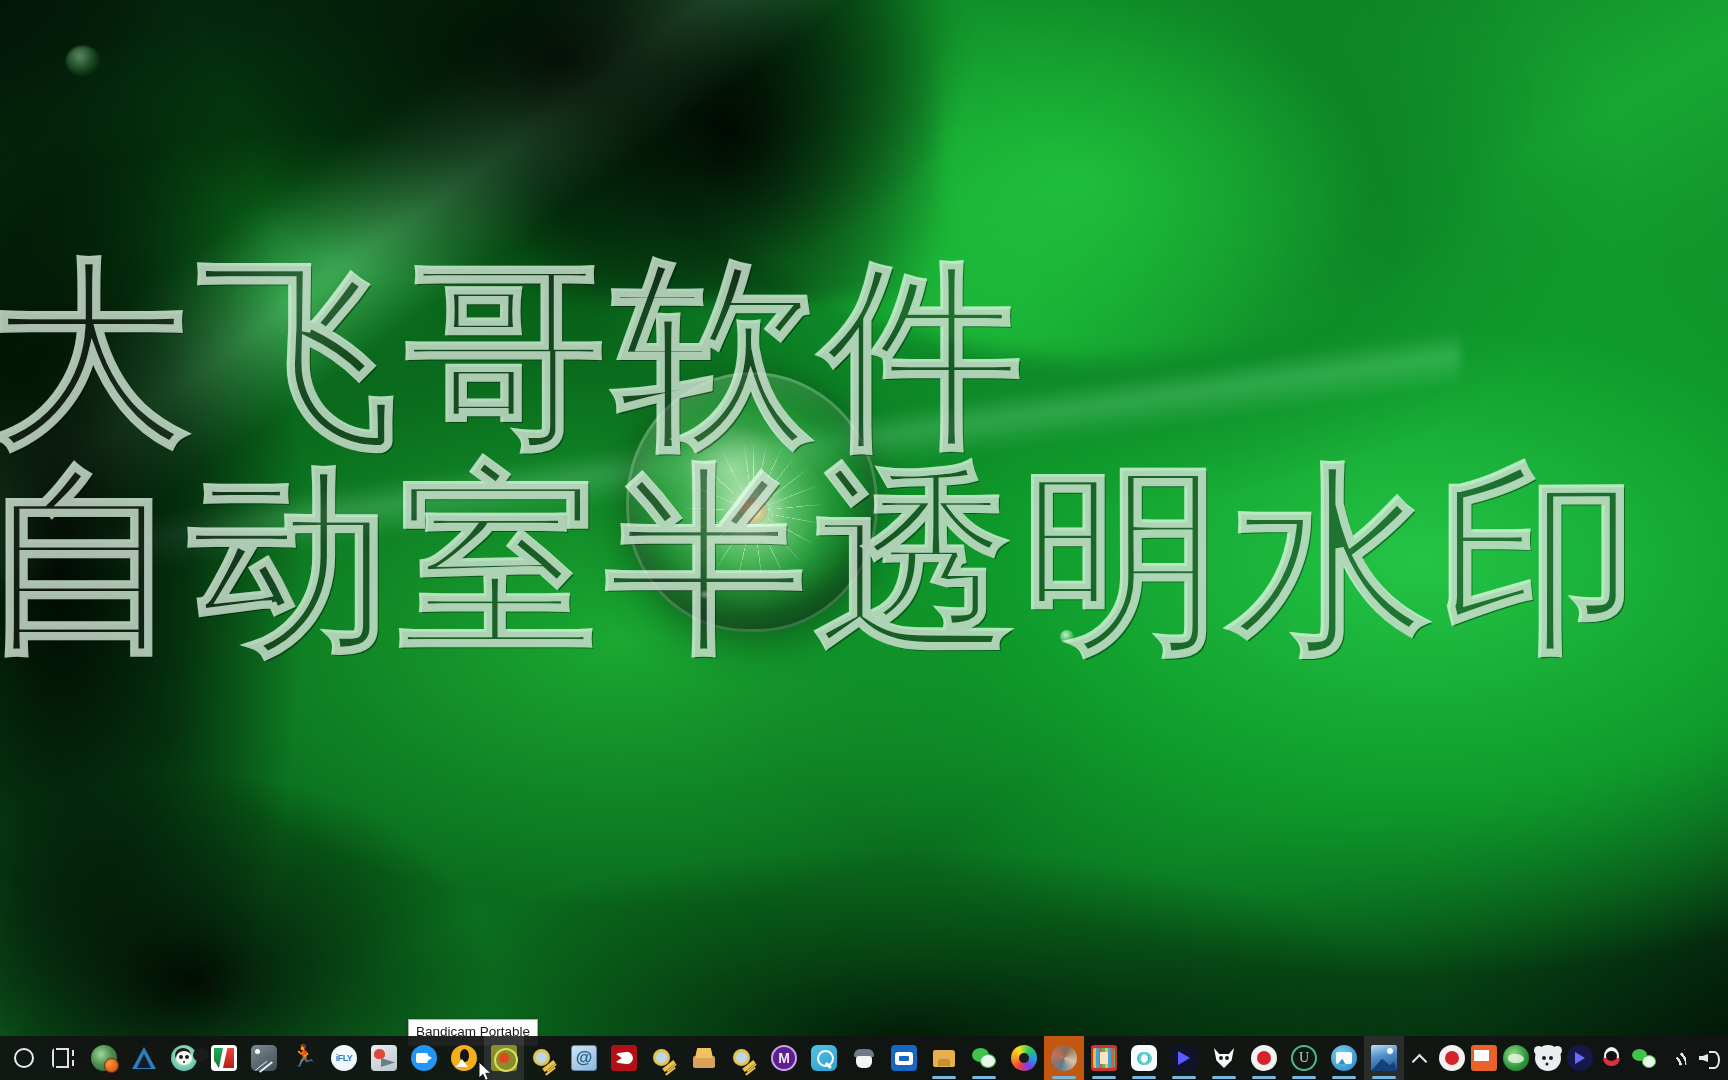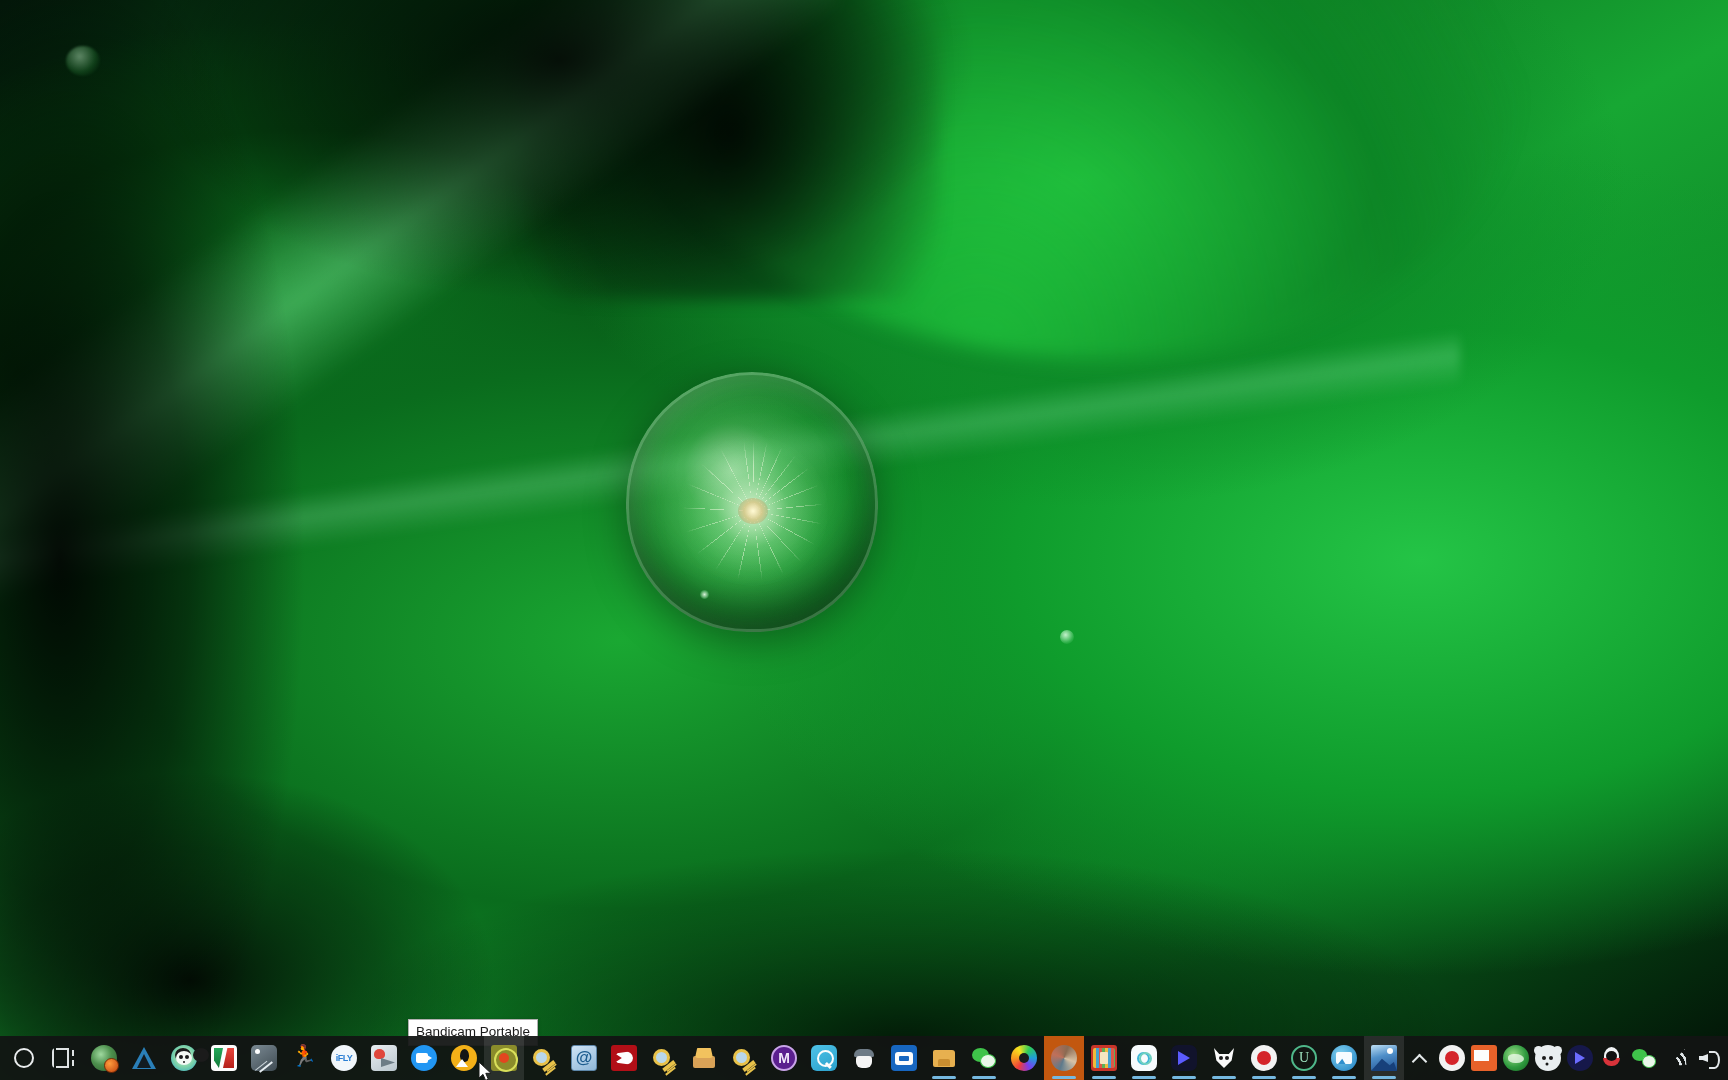--- a/index.html
+++ b/index.html
@@ -462,20 +462,24 @@
       <div class="rim"></div>
     </div>
 
     <div class="dew-1"></div>
     <div class="dew-2"></div>
     <div class="dew-3"></div>
 
     <div class="wp-l2"></div>
   </div>
 
+  <div id="watermark">
+    <span class="wm-line wm-line-1">大飞哥软件</span>
+    <span class="wm-line wm-line-2">自动室半透明水印</span>
+  </div>
 
   <div id="tooltip">Bandicam Portable</div>
 
   <div id="taskbar">
     <div id="taskbar-left">
         <div class="tb-btn" title="Cortana">
           <span class="ico ic-cortana"></span>
         </div>
         <div class="tb-btn" title="Task View">
           <span class="ico ic-taskview"></span>

